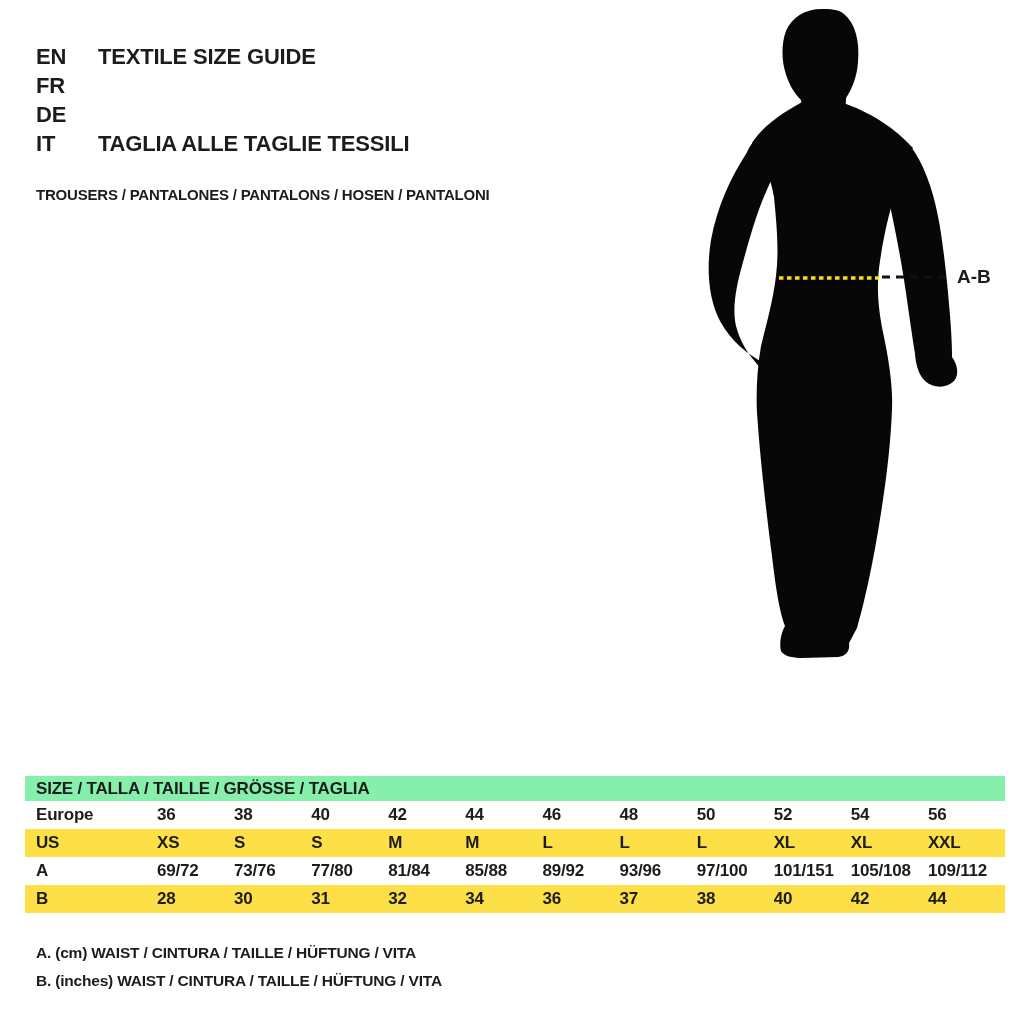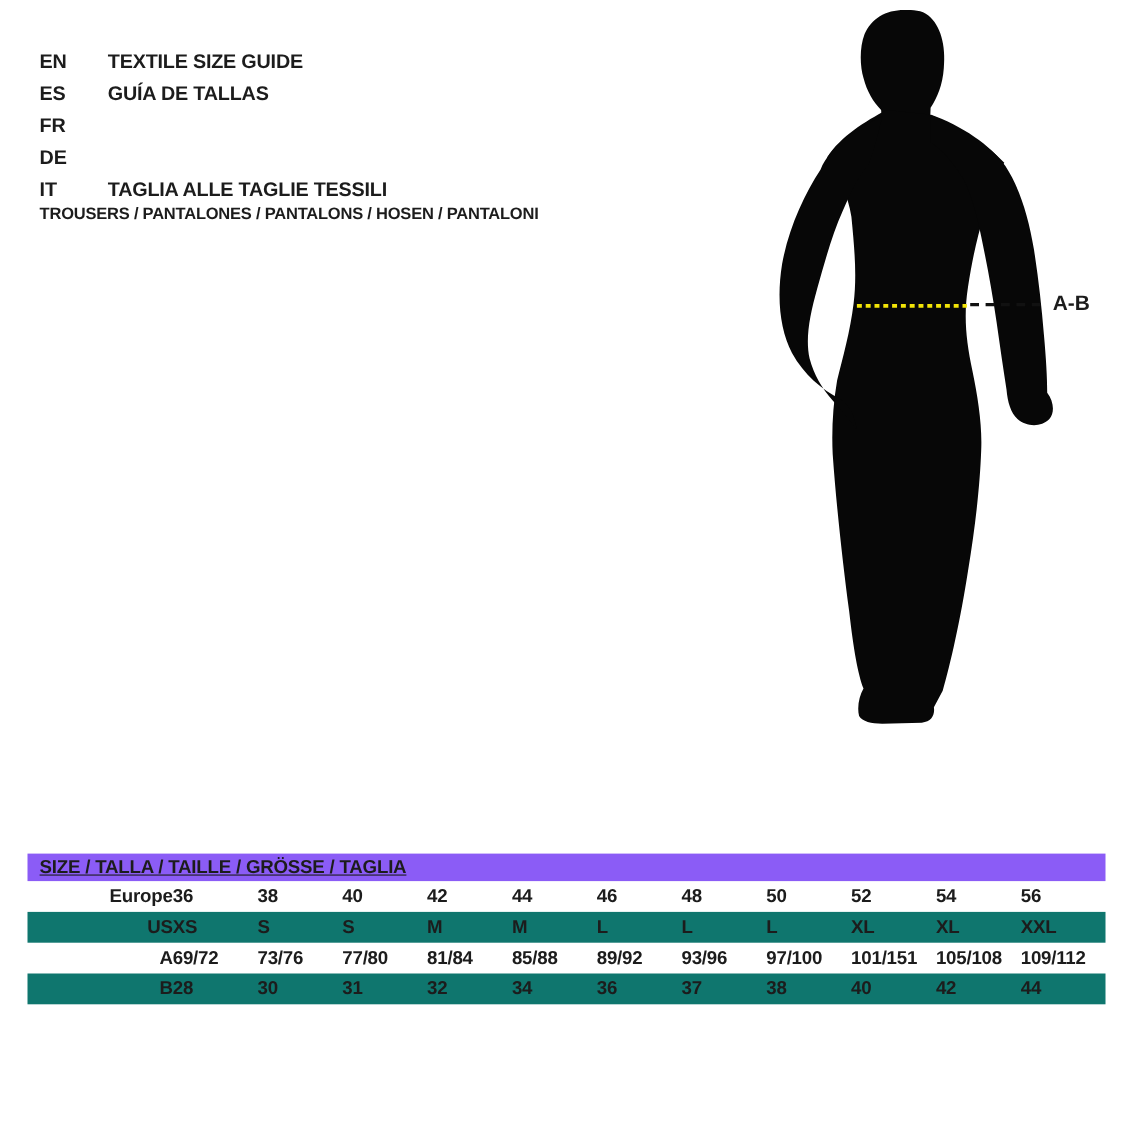--- a/index.html
+++ b/index.html
@@ -10,21 +10,21 @@
     color:#1c1c1c;
     position:relative;
     overflow:hidden;
   }
   .page { position:absolute; inset:0; }
 
   
   .lang-list { position:absolute; top:27px; left:36px; }
   .lang-row { display:flex; height:29px; align-items:center; }
   .lang-code, .lang-label {
-    font-weight:bold; font-size:18px; letter-spacing:-0.2px; white-space:nowrap;margin-top:30px;
+    font-weight:bold; font-size:22px; letter-spacing:-0.2px; white-space:nowrap;margin-top:30px;
   }
   .lang-code { width:62px; }
 
   
   .category-title {
     position:absolute; top:186px; left:36px;
     font-size:15px; font-weight:bold; letter-spacing:-0.2px; white-space:nowrap;
   }
 
   
@@ -37,50 +37,46 @@
 
   
   .section-title {
     position:absolute; top:730px; left:36px;
     font-size:17px; font-weight:bold; letter-spacing:-0.2px; white-space:nowrap;
   }
 
   
   .size-table { position:absolute; top:776px; left:25px; width:980px; }
   .t-header {
-    height:25px; background:#8b5cf6;
+    height:25px; background:#86efac;
     display:flex; align-items:center; padding-left:11px;
-    font-size:17px; font-weight:bold; letter-spacing:-0.2px;text-decoration:underline;
+    font-size:17px; font-weight:bold; letter-spacing:-0.2px;
   }
   .t-row {
     display:grid; grid-template-columns:132px repeat(11, 1fr);
     height:28px; align-items:center;
     font-size:17px; font-weight:bold; letter-spacing:-0.2px;
   }
-  .t-row.alt { background:#0f766e; }
-  .t-label { padding-left:11px; text-align:right; }
+  .t-row.alt { background:#fde047; }
+  .t-label { padding-left:11px; text-align:left; }
   .t-cell { text-align:left; }
 
   
   .notes { position:absolute; top:944px; left:36px; }
   .note { height:28px; font-size:15.5px; font-weight:bold; letter-spacing:-0.2px; white-space:nowrap; }
 </style>
 </head>
 <body>
 
 <div class="page">
 
   <div class="lang-list">
     <div class="lang-row">
       <span class="lang-code">EN</span>
       <span class="lang-label">TEXTILE SIZE GUIDE</span>
-    </div>
-    <div class="lang-row">
-      <span class="lang-code">ES</span>
-      <span class="lang-label">GUÍA DE TALLAS</span>
     </div>
     <div class="lang-row">
       <span class="lang-code">FR</span>
     </div>
     <div class="lang-row">
       <span class="lang-code">DE</span>
     </div>
     <div class="lang-row">
       <span class="lang-code">IT</span>
       <span class="lang-label">TAGLIA ALLE TAGLIE TESSILI</span>
@@ -215,14 +211,18 @@
           <div class="t-cell">36</div>
           <div class="t-cell">37</div>
           <div class="t-cell">38</div>
           <div class="t-cell">40</div>
           <div class="t-cell">42</div>
           <div class="t-cell">44</div>
         </div>
       </div>
   </div>
 
+  <div class="notes">
+    <div class="note">A. (cm) WAIST / CINTURA / TAILLE / HÜFTUNG / VITA</div>
+    <div class="note">B. (inches) WAIST / CINTURA / TAILLE / HÜFTUNG / VITA</div>
+  </div>
 
 </div>
 
 </body></html>

